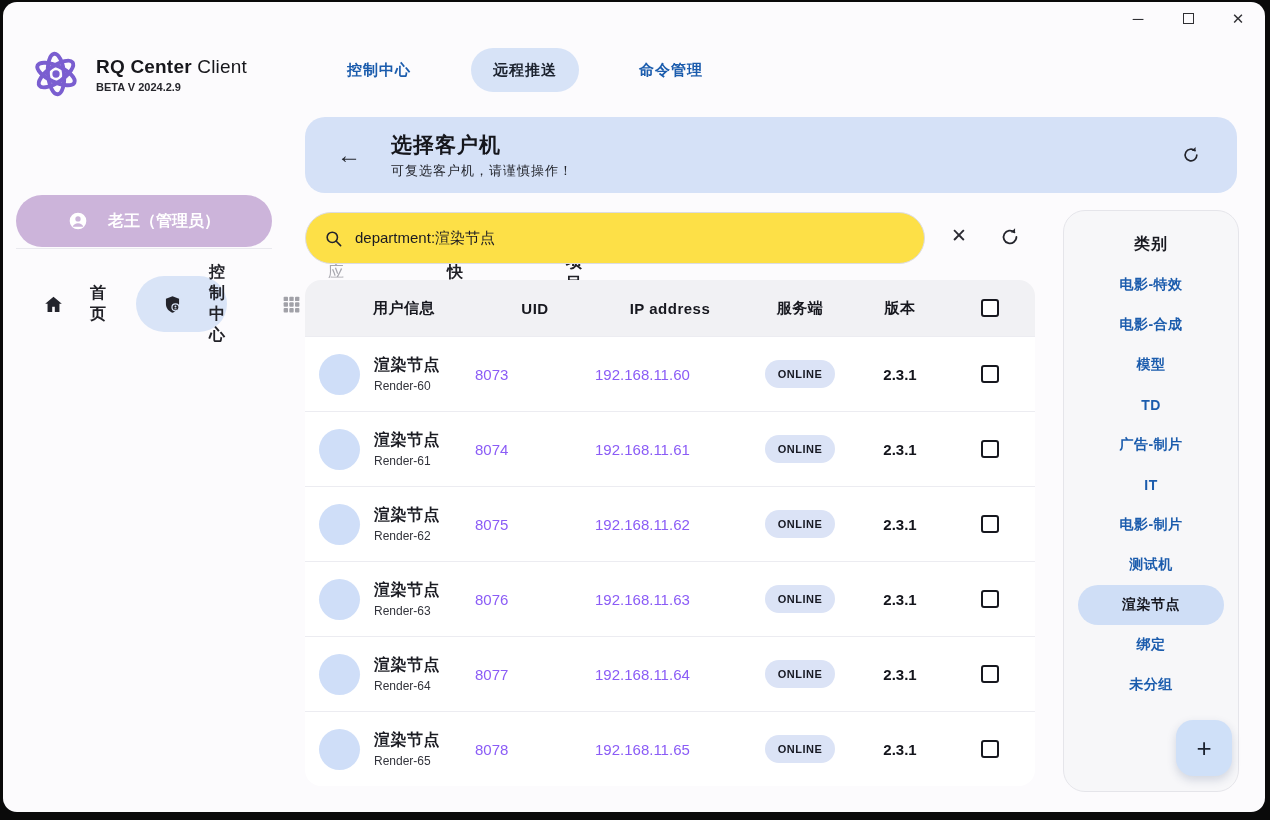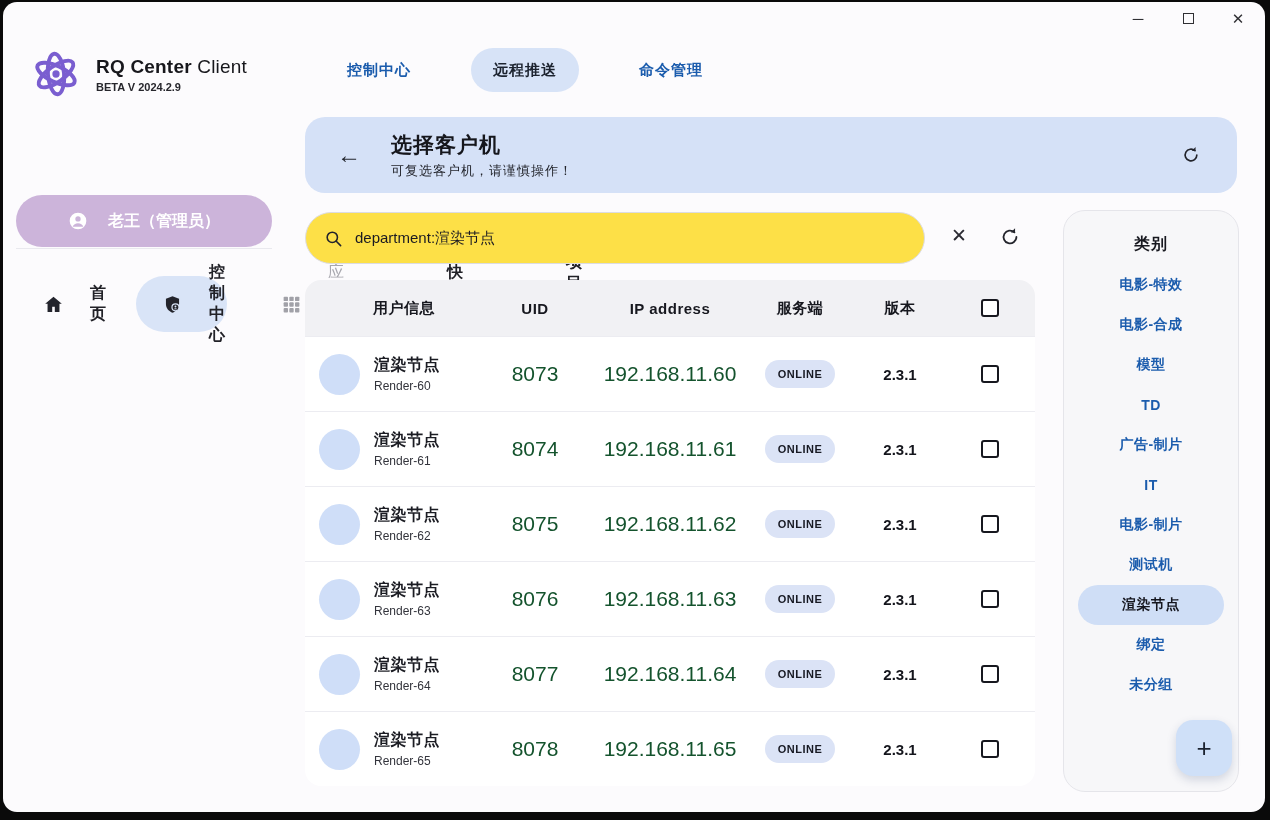--- a/index.html
+++ b/index.html
@@ -66,21 +66,21 @@
   .table { position:absolute; left:302px; top:278px; width:730px; border-radius:16px; overflow:hidden; }
   .trow { display:grid; grid-template-columns:170px 120px 150px 110px 90px 90px; align-items:center; }
   .thead { background:#f1f1f4; height:56px; }
   .thead .th { font-size:15px; font-weight:800; color:#17181f; text-align:center; letter-spacing:.5px; }
   .thead .th:first-child { padding-left:28px; }
   .tbody-row { background:#fff; height:75px; border-top:1px solid #ececf1; }
   .usercell { display:flex; align-items:center; gap:14px; padding-left:14px; }
   .avatar { width:41px; height:41px; border-radius:50%; background:#cfdef8; flex:0 0 auto; }
   .uname { font-size:16px; font-weight:700; color:#1b1c23; letter-spacing:.5px; }
   .usub { font-size:12px; color:#33343c; margin-top:3px; }
-  .cell { text-align:center; font-size:21px; color:#14532d; }
+  .cell { text-align:left; font-size:15px; color:#8b5cf6; }
   .statuscell { display:flex; justify-content:center; }
   .status-badge { background:#dbe3f6; color:#171923; font-size:11px; font-weight:700;
                   letter-spacing:.5px; border-radius:14px; padding:8px 13px; }
   .vcell { text-align:center; font-size:15px; font-weight:800; color:#14151c; }
   .ckcell { display:flex; justify-content:center; }
   .checkbox { width:18px; height:18px; border:2.5px solid #17181f; border-radius:3px;
               background:#fff; cursor:pointer; }
 
   
   .catpanel { position:absolute; left:1060px; top:208px; width:176px; height:582px;

